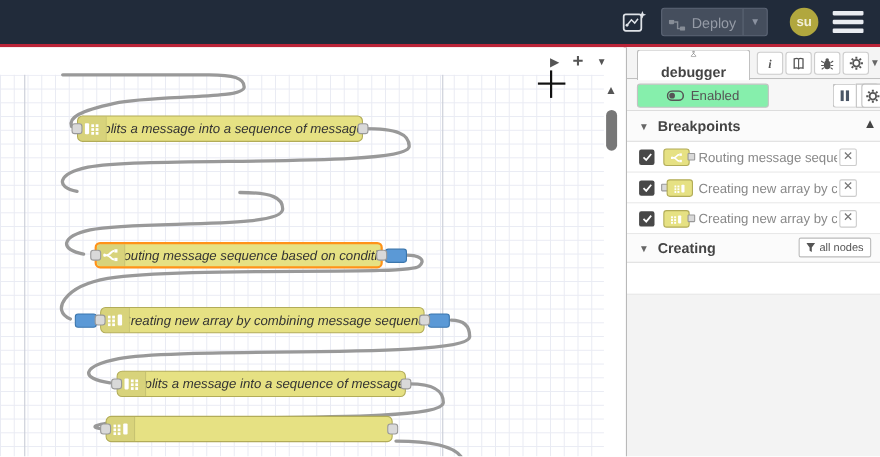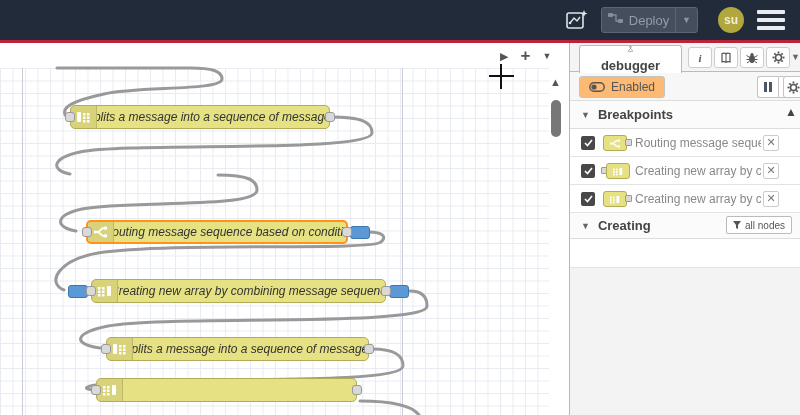--- a/index.html
+++ b/index.html
@@ -5,21 +5,21 @@
   * { margin:0; padding:0; box-sizing:border-box; }
   html,body { width:800px; height:415px; overflow:hidden; background:#fff;
               font-family:"Liberation Sans", sans-serif; }
   #app { position:relative; width:800px; height:415px; overflow:hidden; }
 
   
   .header { position:absolute; left:0; top:0; width:800px; height:40px; background:#212b3a; }
   .accent-line { position:absolute; left:0; top:40px; width:800px; height:3px; background:#bb2438; }
   .hdr-export { position:absolute; left:561px; top:6px; width:32px; height:28px; display:flex; align-items:center; justify-content:center; cursor:pointer; }
   .deploy-btn { position:absolute; left:601px; top:7px; width:97px; height:26px; background:#454e5d; border:1px solid #5c6575; border-radius:3px; display:flex; align-items:center; color:#959ba6; font-size:13px; }
-  .deploy-main { flex:1; display:flex; align-items:flex-start; justify-content:center; gap:6px; }
+  .deploy-main { flex:1; display:flex; align-items:flex-end; justify-content:center; gap:6px; }
   .deploy-chevron { width:22px; height:100%; border-left:1px solid #5c6575; display:flex; align-items:center; justify-content:center; color:#8b92a0; font-size:9px; }
   .avatar { position:absolute; left:718px; top:7px; width:26px; height:26px; border-radius:50%; background:#b1a73e; color:#f2efd8; font-size:12px; font-weight:bold; display:flex; align-items:center; justify-content:center; }
   .hamburger { position:absolute; left:757px; top:10px; width:28px; height:20px; display:flex; flex-direction:column; justify-content:space-between; cursor:pointer; }
   .hamburger span { display:block; height:4px; background:#e9ecf1; border-radius:1px; }
 
   
   .canvas { position:absolute; left:0; top:43px; width:567px; height:372px; background:#fff; }
   .grid { position:absolute; left:0; top:25px; width:549px; height:347px;
           background-image:linear-gradient(to right,#e9ebf3 1px,transparent 1px),
                            linear-gradient(to bottom,#e9ebf3 1px,transparent 1px);
@@ -52,21 +52,21 @@
   .node.selected .bp { top:4px; }
 
   
   .sidebar { position:absolute; left:569px; top:43px; width:231px; height:372px; background:#fff; border-left:1px solid #b9b9b9; }
   .sb-tabrow { position:absolute; left:0; top:0; width:231px; height:29px; background:#f4f4f4; border-bottom:1px solid #bbb; }
   .sb-tab { position:absolute; left:9px; top:2px; width:103px; height:28px; background:#fff; border:1px solid #bbb; border-bottom:none; border-radius:3px 3px 0 0; display:flex; align-items:center; gap:6px; padding:0 8px; font-size:13px; font-weight:bold; color:#444; z-index:2;flex-direction:column; }
   .sb-iconbtn { position:absolute; top:4px; width:24px; height:21px; background:#fff; border:1px solid #ccc; border-radius:3px; display:flex; align-items:center; justify-content:center; color:#555; cursor:pointer; }
   .sb-tab-dd { position:absolute; top:9px; left:221px; color:#666; font-size:9px; cursor:pointer; }
 
   .sb-toolbar { position:absolute; left:0; top:29px; width:231px; height:29px; background:#f7f7f7; border-bottom:1px solid #ddd; }
-  .enabled-btn { position:absolute; left:9px; top:4px; height:22px; padding:0 9px; background:#fdba74; border:1px solid #c3c3c3; border-radius:3px; display:flex; align-items:center; gap:6px; font-size:12px; color:#555; cursor:pointer; }
+  .enabled-btn { position:absolute; left:9px; top:4px; height:22px; padding:0 26px; background:#86efac; border:1px solid #c3c3c3; border-radius:3px; display:flex; align-items:center; gap:6px; font-size:12px; color:#555; cursor:pointer; }
   .pause-group { position:absolute; left:187px; top:4px; height:22px; display:flex; }
   .pg-btn { width:21px; height:22px; background:#fff; border:1px solid #c3c3c3; display:flex; align-items:center; justify-content:center; cursor:pointer; }
   .pg-btn:first-child { border-radius:3px 0 0 3px; border-right:none; }
   .pg-btn:last-child { border-radius:0 3px 3px 0; }
   .gear-btn { position:absolute; left:213px; top:4px; width:21px; height:22px; background:#fff; border:1px solid #c3c3c3; border-radius:3px; display:flex; align-items:center; justify-content:center; cursor:pointer; }
 
   .sb-section-hdr { position:absolute; left:0; width:231px; background:#fbfbfb; border-bottom:1px solid #ddd; display:flex; align-items:center; gap:8px; padding-left:11px; font-size:13px; font-weight:bold; color:#444; cursor:pointer; }
   .sec-chevron { font-size:9px; color:#666; font-weight:normal; }
   .sb-scroll-up { position:absolute; left:215px; top:62px; color:#444; font-size:12px; }
 

